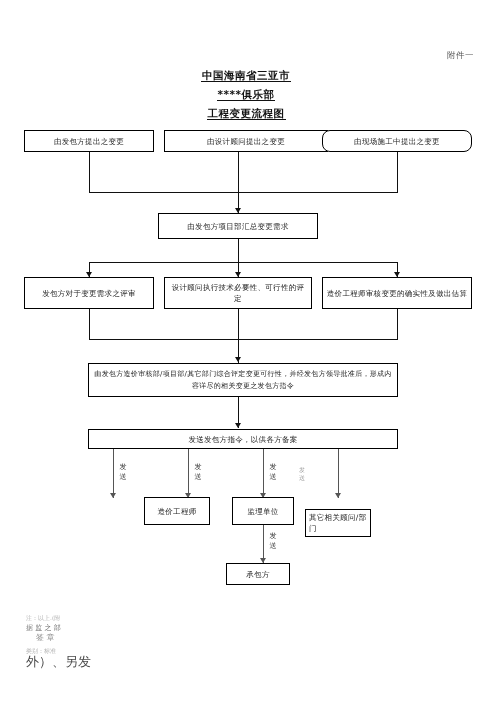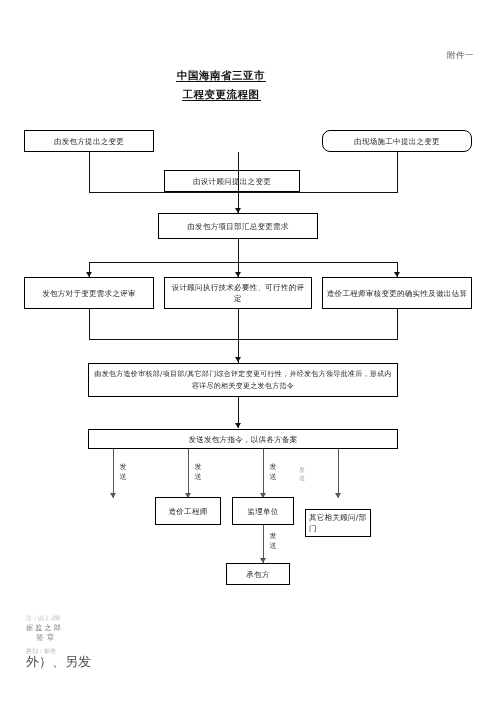--- a/index.html
+++ b/index.html
@@ -14,20 +14,21 @@
   .page{position:relative;width:496px;height:702px;}
 
   
   .attachment{
     position:absolute;top:50px;right:22px;
     font-size:8.5px;color:#555;letter-spacing:.5px;
   }
   .title-block{
     position:absolute;top:64px;left:0;width:442px;
     text-align:center;
+    padding-left:25px;
   }
   .title-line{
     display:inline-block;
     font-size:10.5px;font-weight:bold;color:#111;
     border-bottom:1px solid #111;
     line-height:12px;
     padding:0 1px 0px 1px;
     margin:0 0 1px 0;
     letter-spacing:.5px;
   }
@@ -96,25 +97,26 @@
 </style>
 </head>
 <body>
 
 <div class="page">
 
   <div class="attachment">附件一</div>
 
   <div class="title-block">
     <div><span class="title-line">中国海南省三亚市</span></div>
+    <div><span class="title-line">****俱乐部</span></div>
     <div><span class="title-line">工程变更流程图</span></div>
   </div>
 
   <div class="box" style="left:24px;  top:130px; width:130px; height:22px;">由发包方提出之变更</div>
-  <div class="box" style="left:164px; top:130px; width:136px; height:22px;margin-top:40px;">由设计顾问提出之变更</div>
+  <div class="box" style="left:164px; top:130px; width:164px; height:22px;">由设计顾问提出之变更</div>
   <div class="box" style="left:322px; top:130px; width:150px; height:22px;border-radius:8px;">由现场施工中提出之变更</div>
 
   <div class="vline" style="left:89px;  top:152px; height:41px;"></div>
   <div class="vline" style="left:238px; top:152px; height:62px;"></div>
   <div class="vline" style="left:397px; top:152px; height:41px;"></div>
 
   <div class="hline" style="left:89px; top:192px; width:309px;"></div>
   <div class="arrow" style="left:235px; top:208px;"></div>
 
   <div class="box" style="left:158px; top:213px; width:160px; height:26px;">由发包方项目部汇总变更需求</div>
@@ -164,21 +166,21 @@
   </div>
   <div class="send-label" style="left:268px; top:463px;">
     <span>发</span>
     <span>送</span>
   </div>
   <div class="send-label faint" style="left:297px; top:466px;">
     <span>发</span>
     <span>送</span>
   </div>
 
-  <div class="box" style="left:155px; top:497px; width:66px; height:28px;">造价工程师</div>
+  <div class="box" style="left:144px; top:497px; width:66px; height:28px;">造价工程师</div>
   <div class="box" style="left:232px; top:497px; width:62px; height:28px;">监理单位</div>
   <div class="box left-align" style="left:305px; top:497px; width:66px; height:28px;margin-top:12px;">其它相关顾问/部门</div>
 
   <div class="vline thin" style="left:263px; top:525px; height:38px;"></div>
   <div class="arrow thin" style="left:260px; top:558px;"></div>
   <div class="send-label" style="left:268px; top:532px;">
     <span>发</span>
     <span>送</span>
   </div>
 

